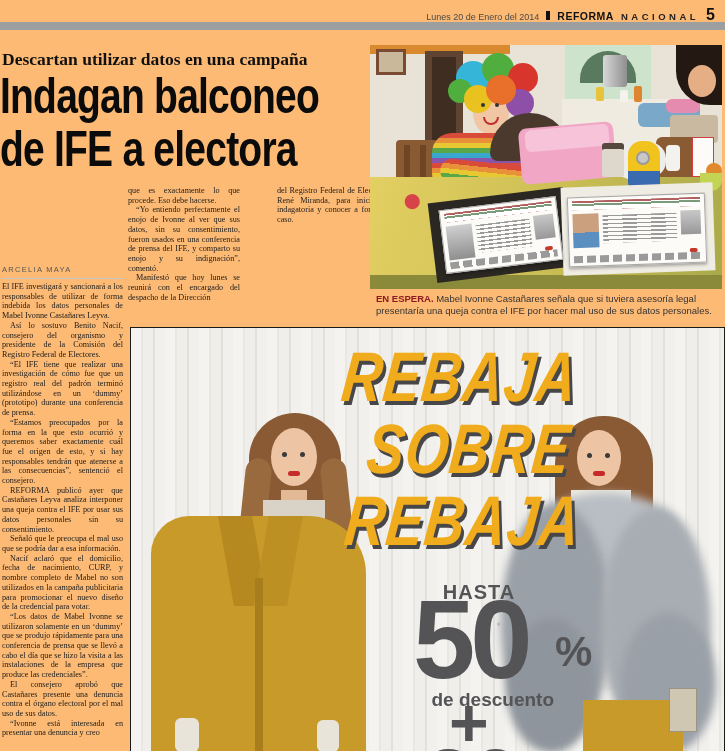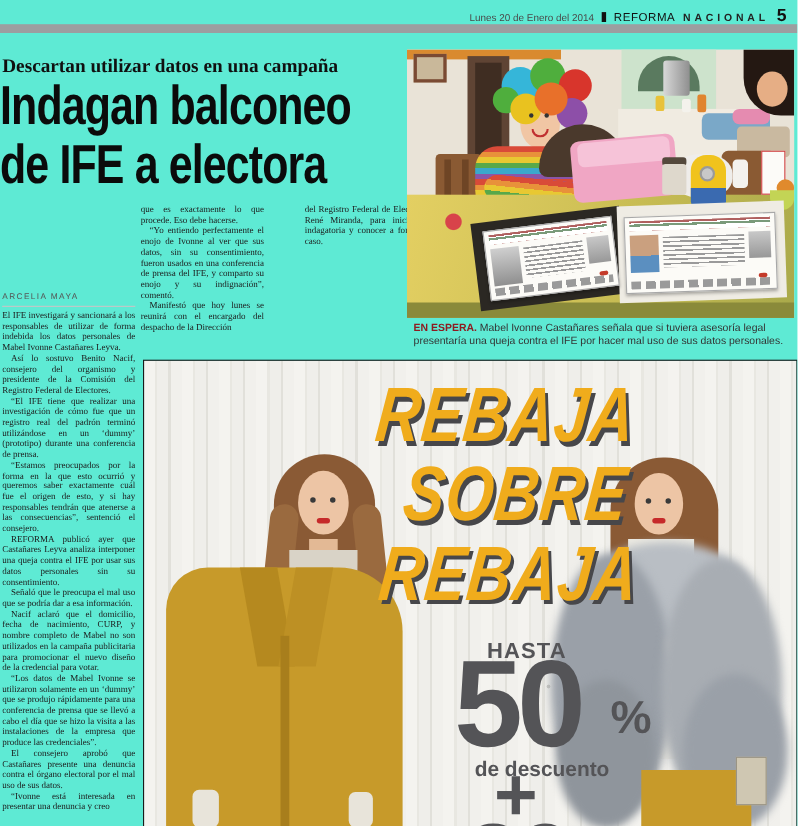--- a/index.html
+++ b/index.html
@@ -1,23 +1,23 @@
 <!DOCTYPE html>
 <html><head>
 <meta charset="utf-8">
 <style>
   html,body{margin:0;padding:0;background:#fff;}
-  .page{position:relative;width:725px;height:751px;background:#5eead4;overflow:hidden;
+  .page{position:relative;width:725px;height:751px;background:#fdba74;overflow:hidden;
         font-family:"Liberation Sans",sans-serif;color:#1a1a1a;}
 
   
   .masthead{position:absolute;top:6px;right:10px;display:flex;align-items:baseline;gap:7px;}
   .m-date{font-size:9px;color:#4a4a4a;}
   .m-divider{display:inline-block;width:4px;height:9px;background:#111;align-self:center;}
-  .m-brand{font-size:10.5px;font-weight:normal;letter-spacing:.5px;color:#111;}
+  .m-brand{font-size:10.5px;font-weight:bold;letter-spacing:.5px;color:#111;}
   .m-section{font-size:9.5px;font-weight:bold;letter-spacing:3.5px;color:#222;}
   .m-page{font-size:16px;font-weight:bold;color:#111;}
   .header-bar{position:absolute;top:22px;left:0;width:725px;height:8px;background:#9c9ea0;}
 
   
   .kicker{position:absolute;top:49px;left:2px;font-family:"Liberation Serif",serif;
           font-weight:bold;font-size:17.5px;color:#101010;}
   .headline{position:absolute;top:70px;left:0;font-weight:bold;font-size:50px;line-height:53px;
             color:#0b0b0b;letter-spacing:-1px;transform:scaleX(.78);transform-origin:0 0;white-space:nowrap;}
   .subhead{position:absolute;top:189px;left:2px;width:118px;font-family:"Liberation Serif",serif;

